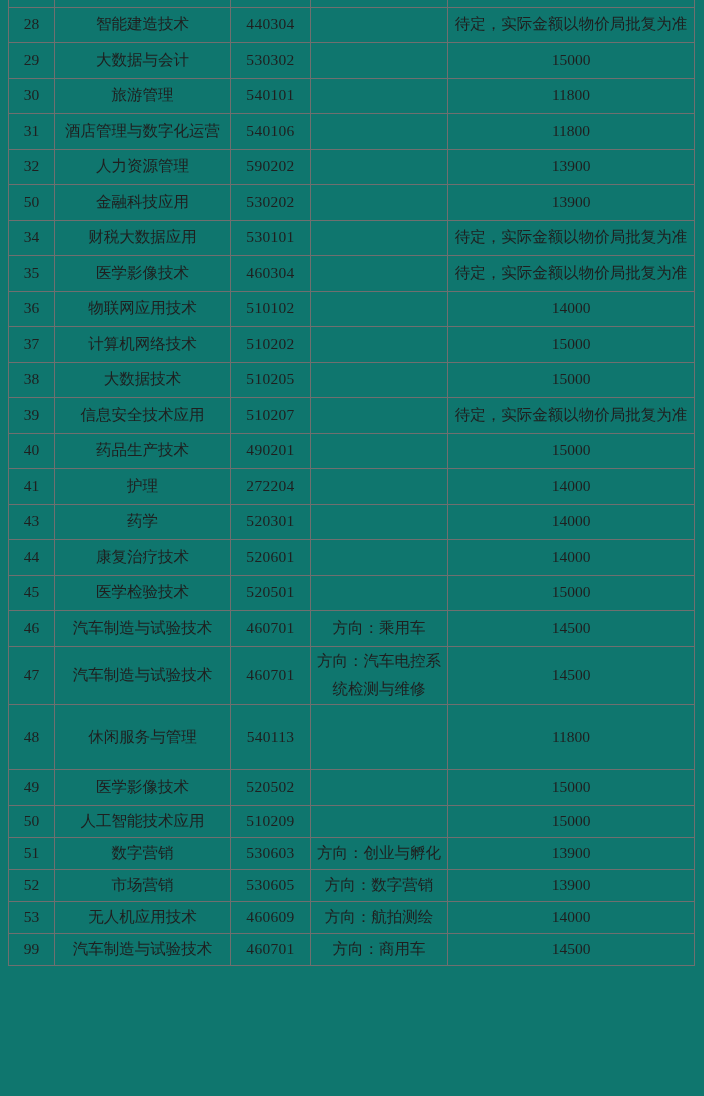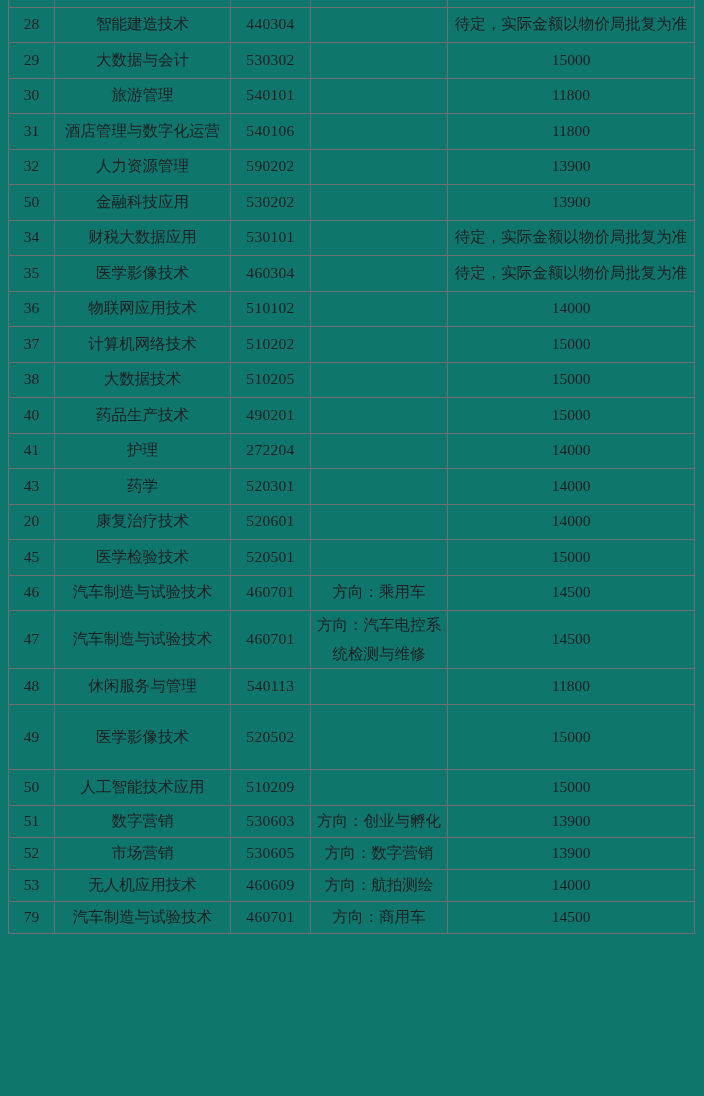--- a/index.html
+++ b/index.html
@@ -160,20 +160,27 @@
     </tr>
 
     <tr class="data-row">
       <td class="cell-no">38</td>
       <td class="cell-name">大数据技术</td>
       <td class="cell-code">510205</td>
       <td class="cell-direction"></td>
       <td class="cell-fee">15000</td>
     </tr>
 
+    <tr class="data-row">
+      <td class="cell-no">39</td>
+      <td class="cell-name">信息安全技术应用</td>
+      <td class="cell-code">510207</td>
+      <td class="cell-direction"></td>
+      <td class="cell-fee">待定，实际金额以物价局批复为准</td>
+    </tr>
 
     <tr class="data-row">
       <td class="cell-no">40</td>
       <td class="cell-name">药品生产技术</td>
       <td class="cell-code">490201</td>
       <td class="cell-direction"></td>
       <td class="cell-fee">15000</td>
     </tr>
 
     <tr class="data-row">
@@ -187,21 +194,21 @@
 
     <tr class="data-row">
       <td class="cell-no">43</td>
       <td class="cell-name">药学</td>
       <td class="cell-code">520301</td>
       <td class="cell-direction"></td>
       <td class="cell-fee">14000</td>
     </tr>
 
     <tr class="data-row">
-      <td class="cell-no">20</td>
+      <td class="cell-no">44</td>
       <td class="cell-name">康复治疗技术</td>
       <td class="cell-code">520601</td>
       <td class="cell-direction"></td>
       <td class="cell-fee">14000</td>
     </tr>
 
     <tr class="data-row">
       <td class="cell-no">45</td>
       <td class="cell-name">医学检验技术</td>
       <td class="cell-code">520501</td>
@@ -267,21 +274,21 @@
 
     <tr class="data-row">
       <td class="cell-no">53</td>
       <td class="cell-name">无人机应用技术</td>
       <td class="cell-code">460609</td>
       <td class="cell-direction">方向：航拍测绘</td>
       <td class="cell-fee">14000</td>
     </tr>
 
     <tr class="data-row">
-      <td class="cell-no">79</td>
+      <td class="cell-no">99</td>
       <td class="cell-name">汽车制造与试验技术</td>
       <td class="cell-code">460701</td>
       <td class="cell-direction">方向：商用车</td>
       <td class="cell-fee">14500</td>
     </tr>
   </tbody>
   </table>
 
 </div>
 

